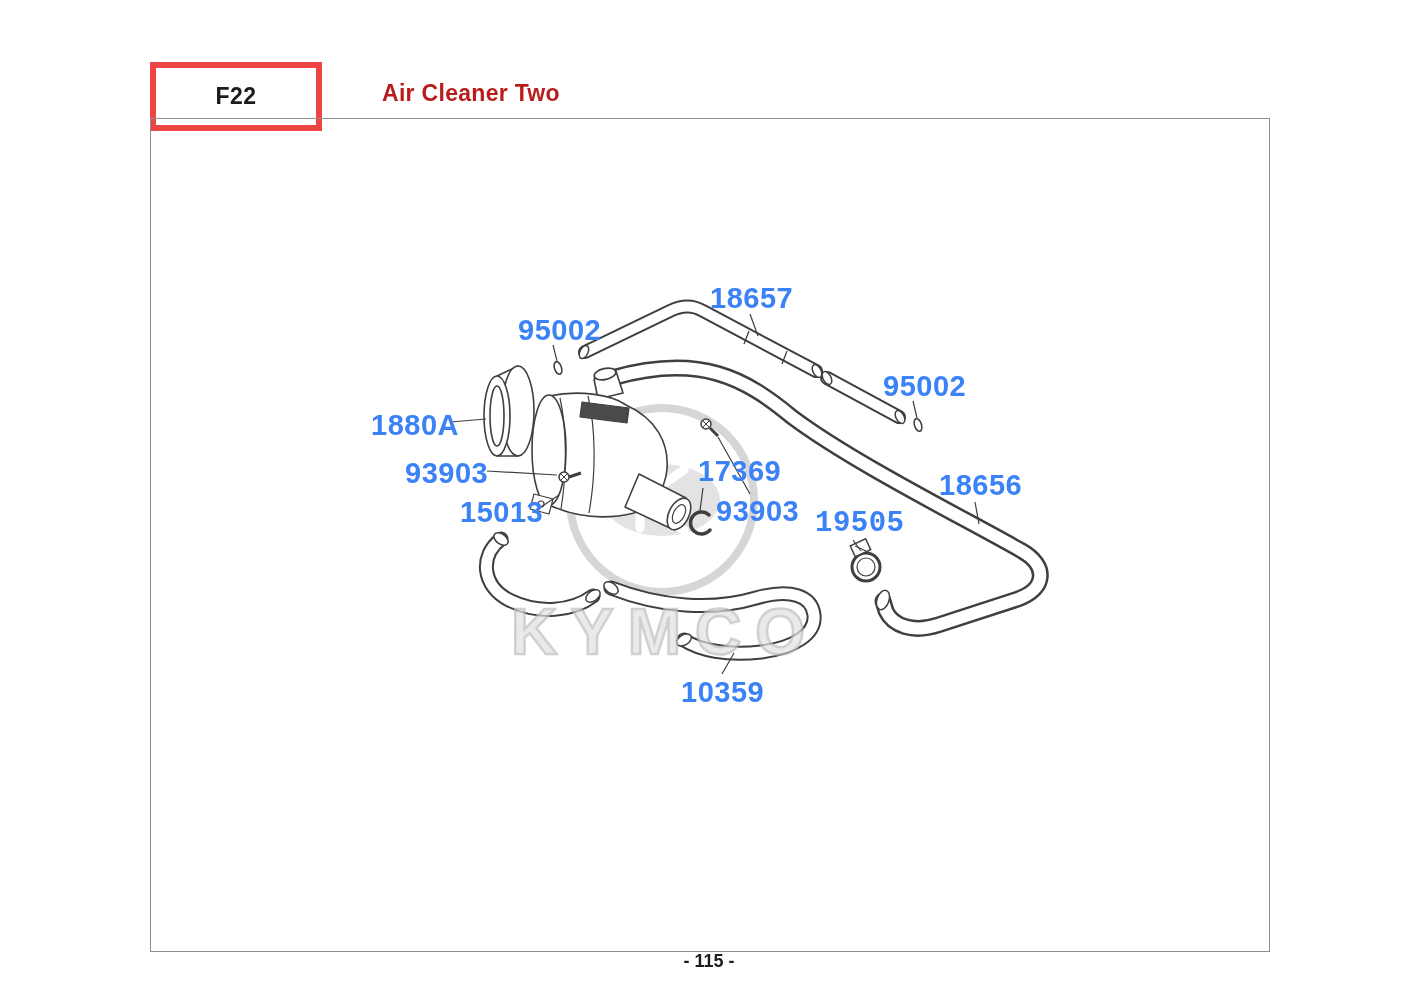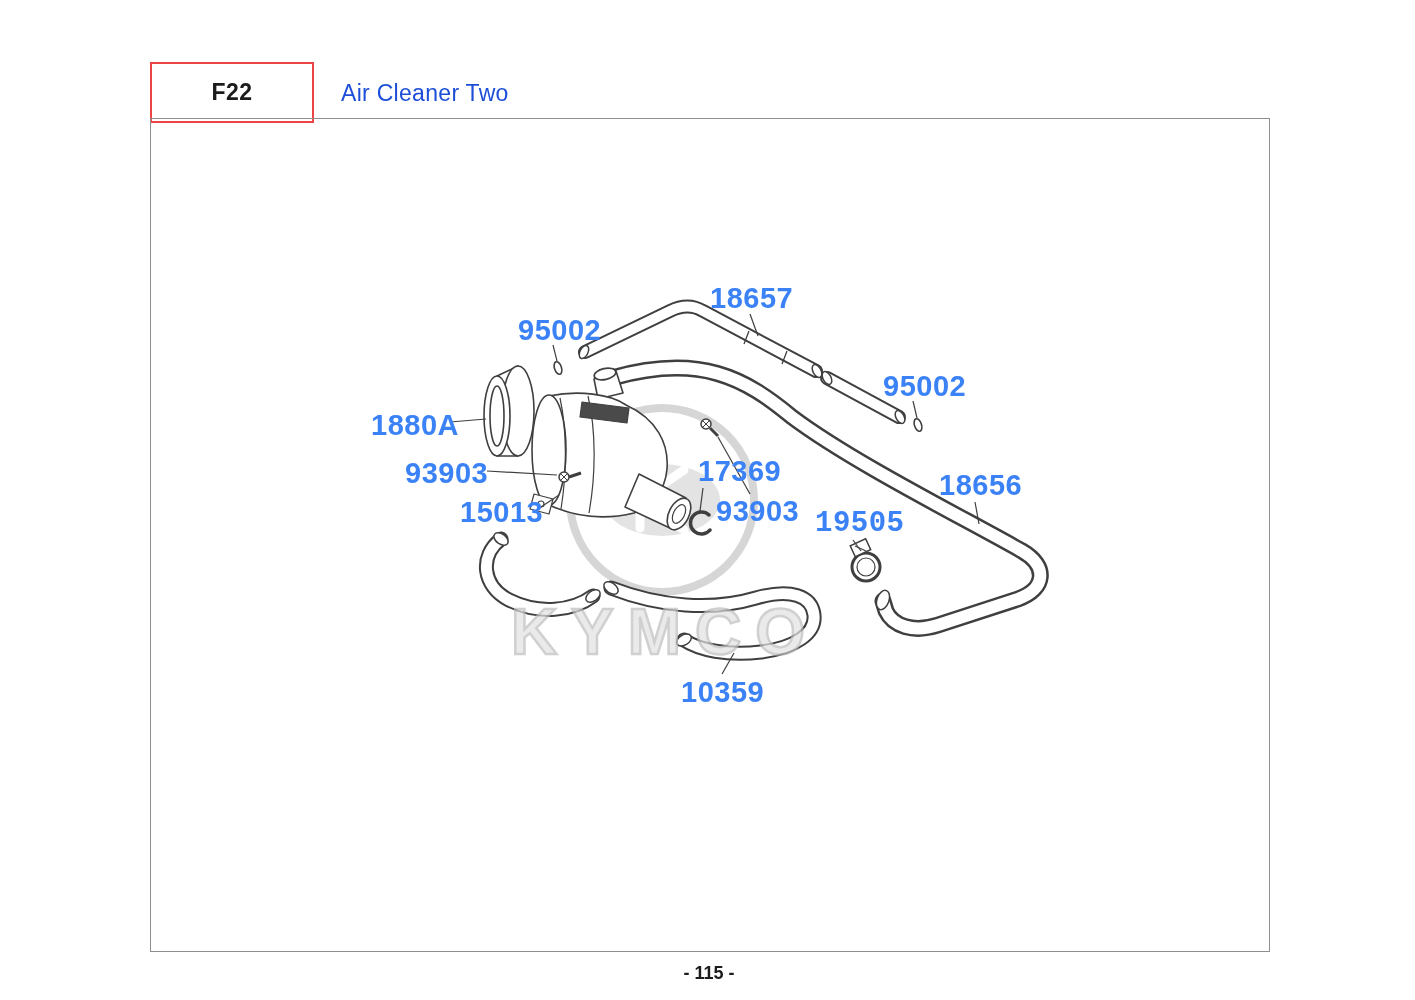--- a/index.html
+++ b/index.html
@@ -11,41 +11,41 @@
     overflow: hidden;
   }
   .frame {
     position: absolute; left: 150px; top: 118px;
     width: 1118px; height: 832px;
     border: 1px solid #8e8e8e;
   }
   .code-box {
     position: absolute; left: 150px; top: 62px;
     width: 160px; height: 57px;
-    border: 2px solid #ef4444;
+    border: 6px solid #ef4444;
     display: flex; align-items: center; justify-content: center;
     background: #ffffff;
   }
   .code-text {
     font-size: 23px; font-weight: bold; color: #1c1c1c; letter-spacing: 0.5px;
   }
   .page-title {
-    position: absolute; left: 341px; top: 80px;
-    font-size: 23px; font-weight: normal; color: #1d4ed8; letter-spacing: 0.3px;
+    position: absolute; left: 382px; top: 80px;
+    font-size: 23px; font-weight: bold; color: #b91c1c; letter-spacing: 0.3px;
   }
   .diagram-svg { position: absolute; left: 0; top: 0; }
   .part-label {
     position: absolute;
     font-size: 29px; font-weight: bold; color: #3b82f6;
     letter-spacing: 0.5px; white-space: nowrap;
   }
   .page-number {
     position: absolute; left: 150px; top: 951px; width: 1118px;
     text-align: center;
-    font-size: 18px; font-weight: bold; color: #1c1c1c; margin-top: 12px;
+    font-size: 18px; font-weight: bold; color: #1c1c1c;
   }
 </style>
 </head>
 <body>
 
 <div class="code-box">
   <span class="code-text">F22</span>
 </div>
 <div class="page-title">Air Cleaner Two</div>
 

